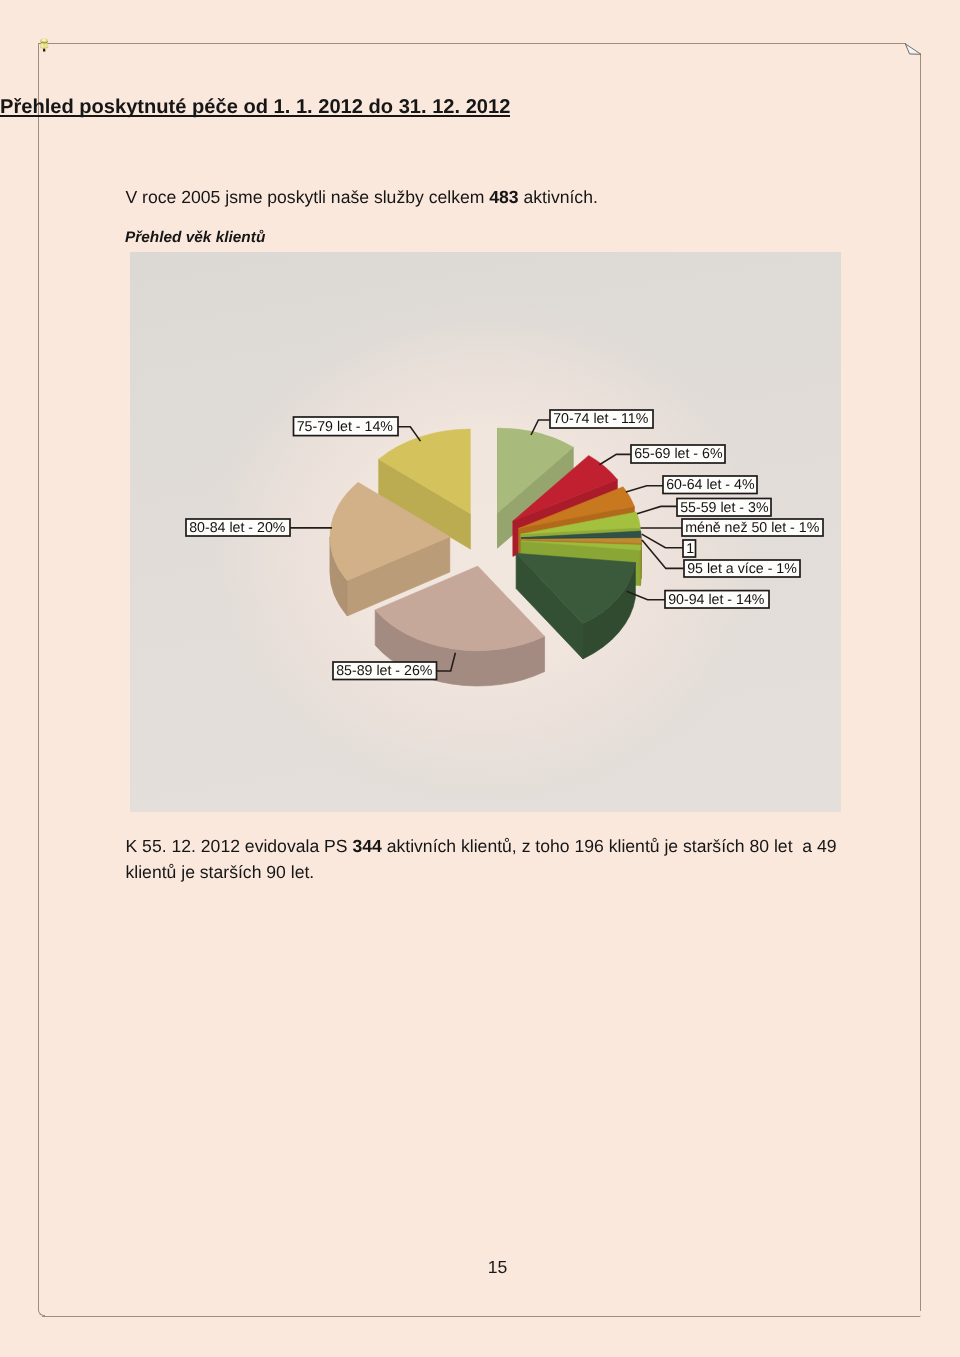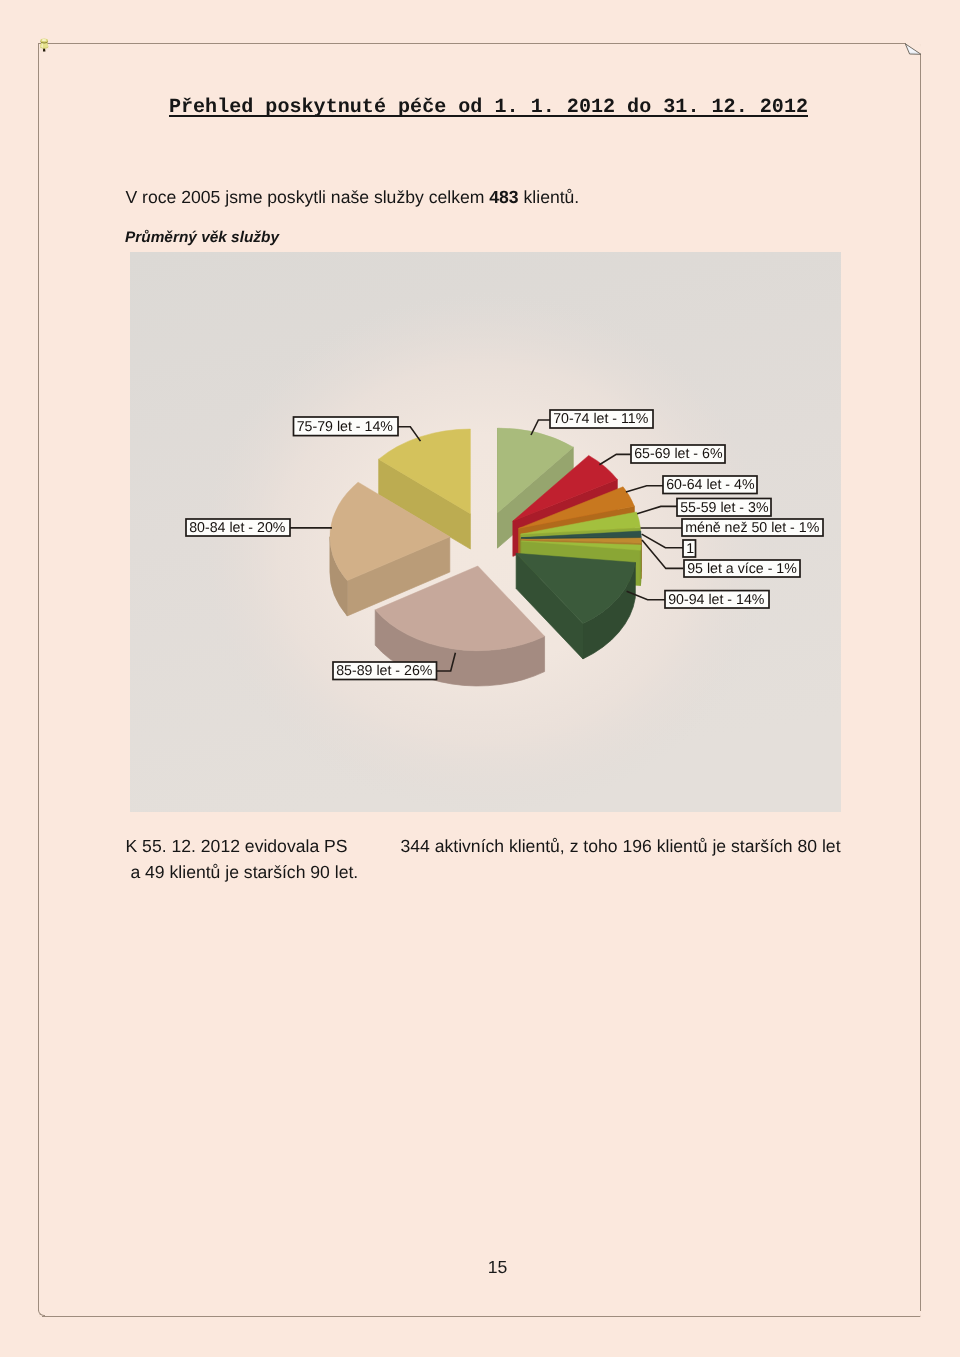--- a/index.html
+++ b/index.html
@@ -18,40 +18,40 @@
   .fr-blcorner{position:absolute;left:0px;top:1266px;width:7px;height:7px;
          border-left:1.3px solid #9e8c7d;border-bottom:1.3px solid #9e8c7d;
          border-bottom-left-radius:6px;box-sizing:border-box;}
   .fr-shadow{position:absolute;left:1px;top:1px;width:882px;height:1273px;
          border-radius:3px;box-shadow:2.2px 2.6px 3.6px rgba(128,102,82,0.26);
          clip-path:polygon(0 100%, 100% 100%, 100% 0, 99.55% 0, 99.55% 99.72%, 0 99.72%);}
 
   .corner-fold{position:absolute;left:865.5px;top:-0.3px;}
   .pin{position:absolute;left:-1.2px;top:-8.4px;}
 
-  .doc-title{position:absolute;left:0;width:808px;top:97.5px;text-align:right;
-         font-size:20.1px;font-weight:bold;color:#161616;letter-spacing:0px;line-height:19px;font-family:Liberation Mono, monospace;}
+  .doc-title{position:absolute;left:0;width:808px;top:97.5px;text-align:left;
+         font-size:20.1px;font-weight:bold;color:#161616;letter-spacing:0px;line-height:19px;}
   .doc-title u{text-decoration:none;position:relative;}
   .doc-title u::after{content:"";position:absolute;left:0;right:0;top:19.7px;
          height:1.9px;background:#161616;}
 
   .para1{position:absolute;left:125.5px;top:187px;font-size:17.6px;color:#161616;}
   .para1 b{font-weight:bold;margin-top:36px;}
 
   .subhead{position:absolute;left:125px;top:228.5px;font-size:15.4px;font-weight:bold;
            font-style:italic;color:#161616;}
 
   .chartbox{position:absolute;left:130px;top:252px;width:711px;height:560px;}
   .chartbox svg{display:block;}
   #chartsvg{ filter:opacity(1); }
   #page{ filter:opacity(1); }
 
   .para2{position:absolute;left:125.5px;top:832.5px;width:730px;font-size:17.6px;
          color:#161616;line-height:26.3px;}
-  .para2 b{font-weight:normal;margin-left:48px;}
+  .para2 b{font-weight:bold;}
 
   .pagenum{position:absolute;left:0;width:995px;top:1257px;text-align:center;
            font-size:17.6px;color:#1a1a1a;}
 </style>
 </head>
 <body>
 
 <div id="page">
 
   <div class="frame">
@@ -79,23 +79,23 @@
         <ellipse cx="38" cy="36" rx="21" ry="11" fill="#8c8735"></ellipse>
         <ellipse cx="38" cy="31" rx="21" ry="11" fill="#d9d478"></ellipse>
         <ellipse cx="38" cy="29" rx="13" ry="6" fill="#f2f0bc"></ellipse>
         <ellipse cx="34" cy="28" rx="7" ry="3" fill="#fbfade"></ellipse>
       </g>
     </svg>
   </div>
 
   <div class="doc-title"><u>Přehled poskytnuté péče od 1. 1. 2012 do 31. 12. 2012</u></div>
 
-  <div class="para1"><span>V roce 2005 jsme poskytli naše služby celkem </span><b>483</b><span> klientů.</span></div>
-
-  <div class="subhead">Průměrný věk služby</div>
+  <div class="para1"><span>V roce 2005 jsme poskytli naše služby celkem </span><b>483</b><span> aktivních.</span></div>
+
+  <div class="subhead">Přehled věk klientů</div>
 
   <div class="chartbox">
     <svg id="chartsvg" width="711" height="560" viewBox="0 0 711 560">
         <defs>
           <linearGradient id="bgg" x1="0" y1="0" x2="0.22" y2="1">
             <stop offset="0" stop-color="#dcd9d5"></stop>
             <stop offset="0.5" stop-color="#e1dcd8"></stop>
             <stop offset="1" stop-color="#e4dfda"></stop>
           </linearGradient>
           <radialGradient id="glow" cx="0.5" cy="0.5" r="0.5">

